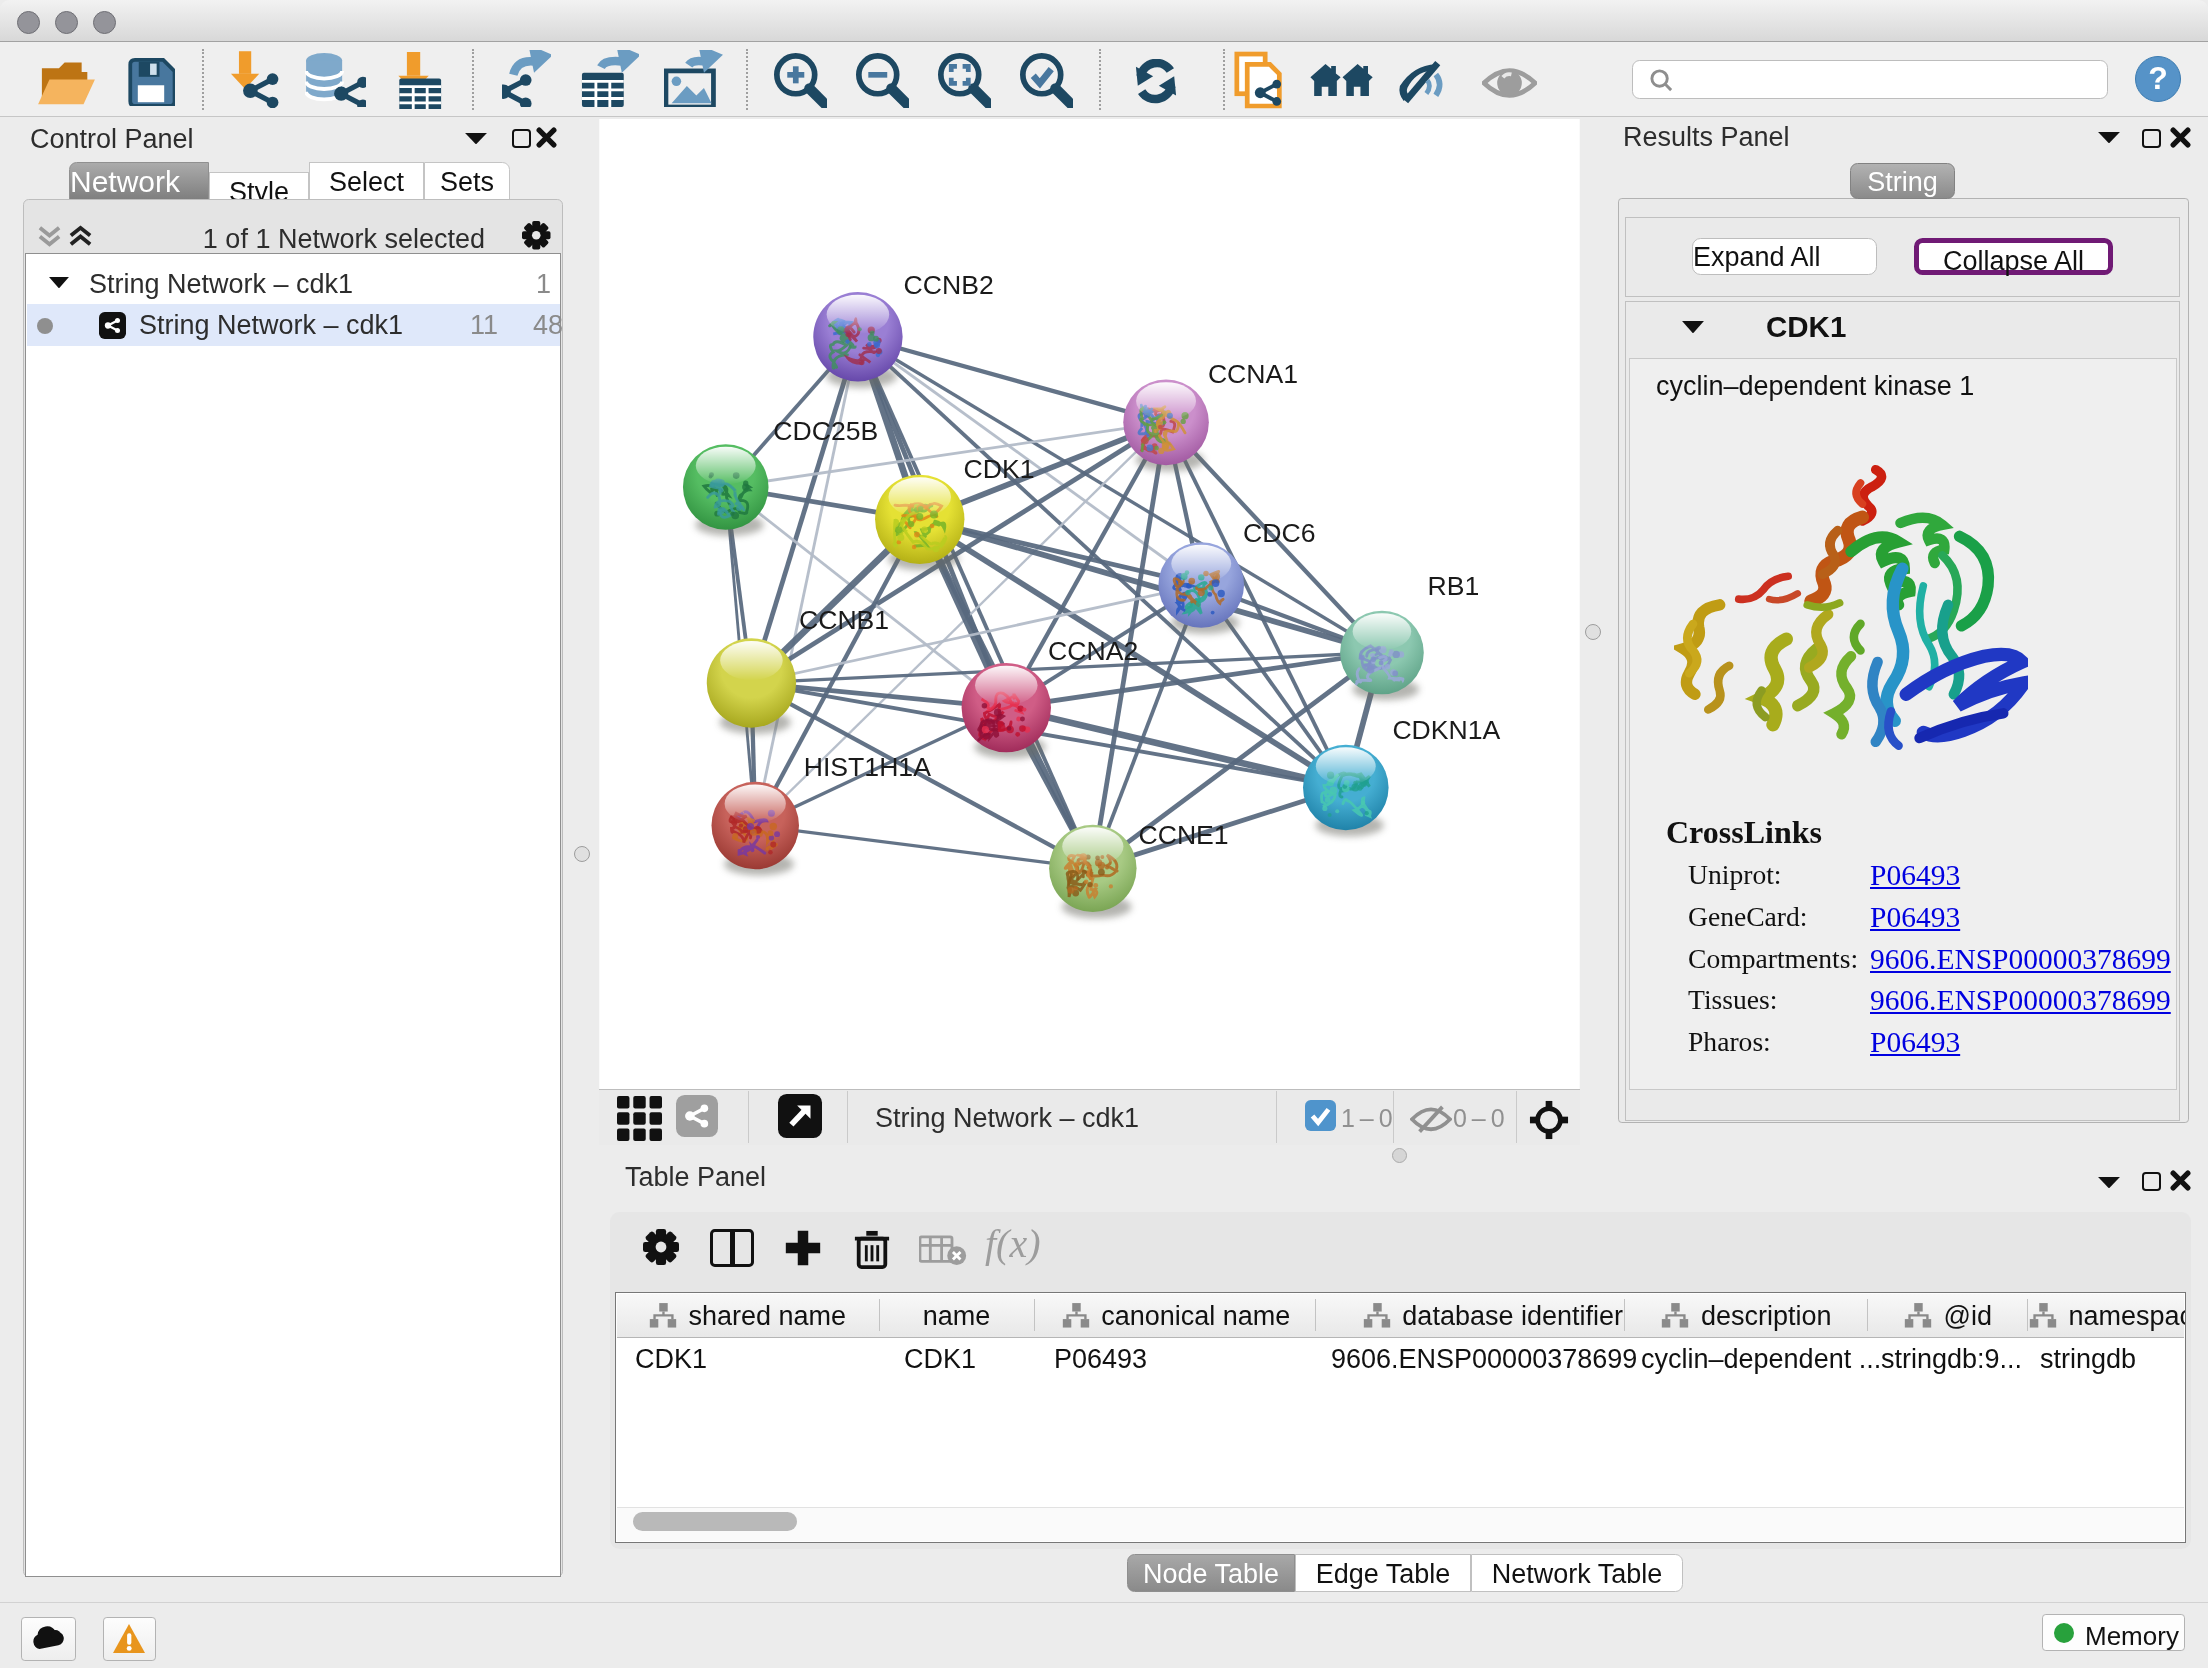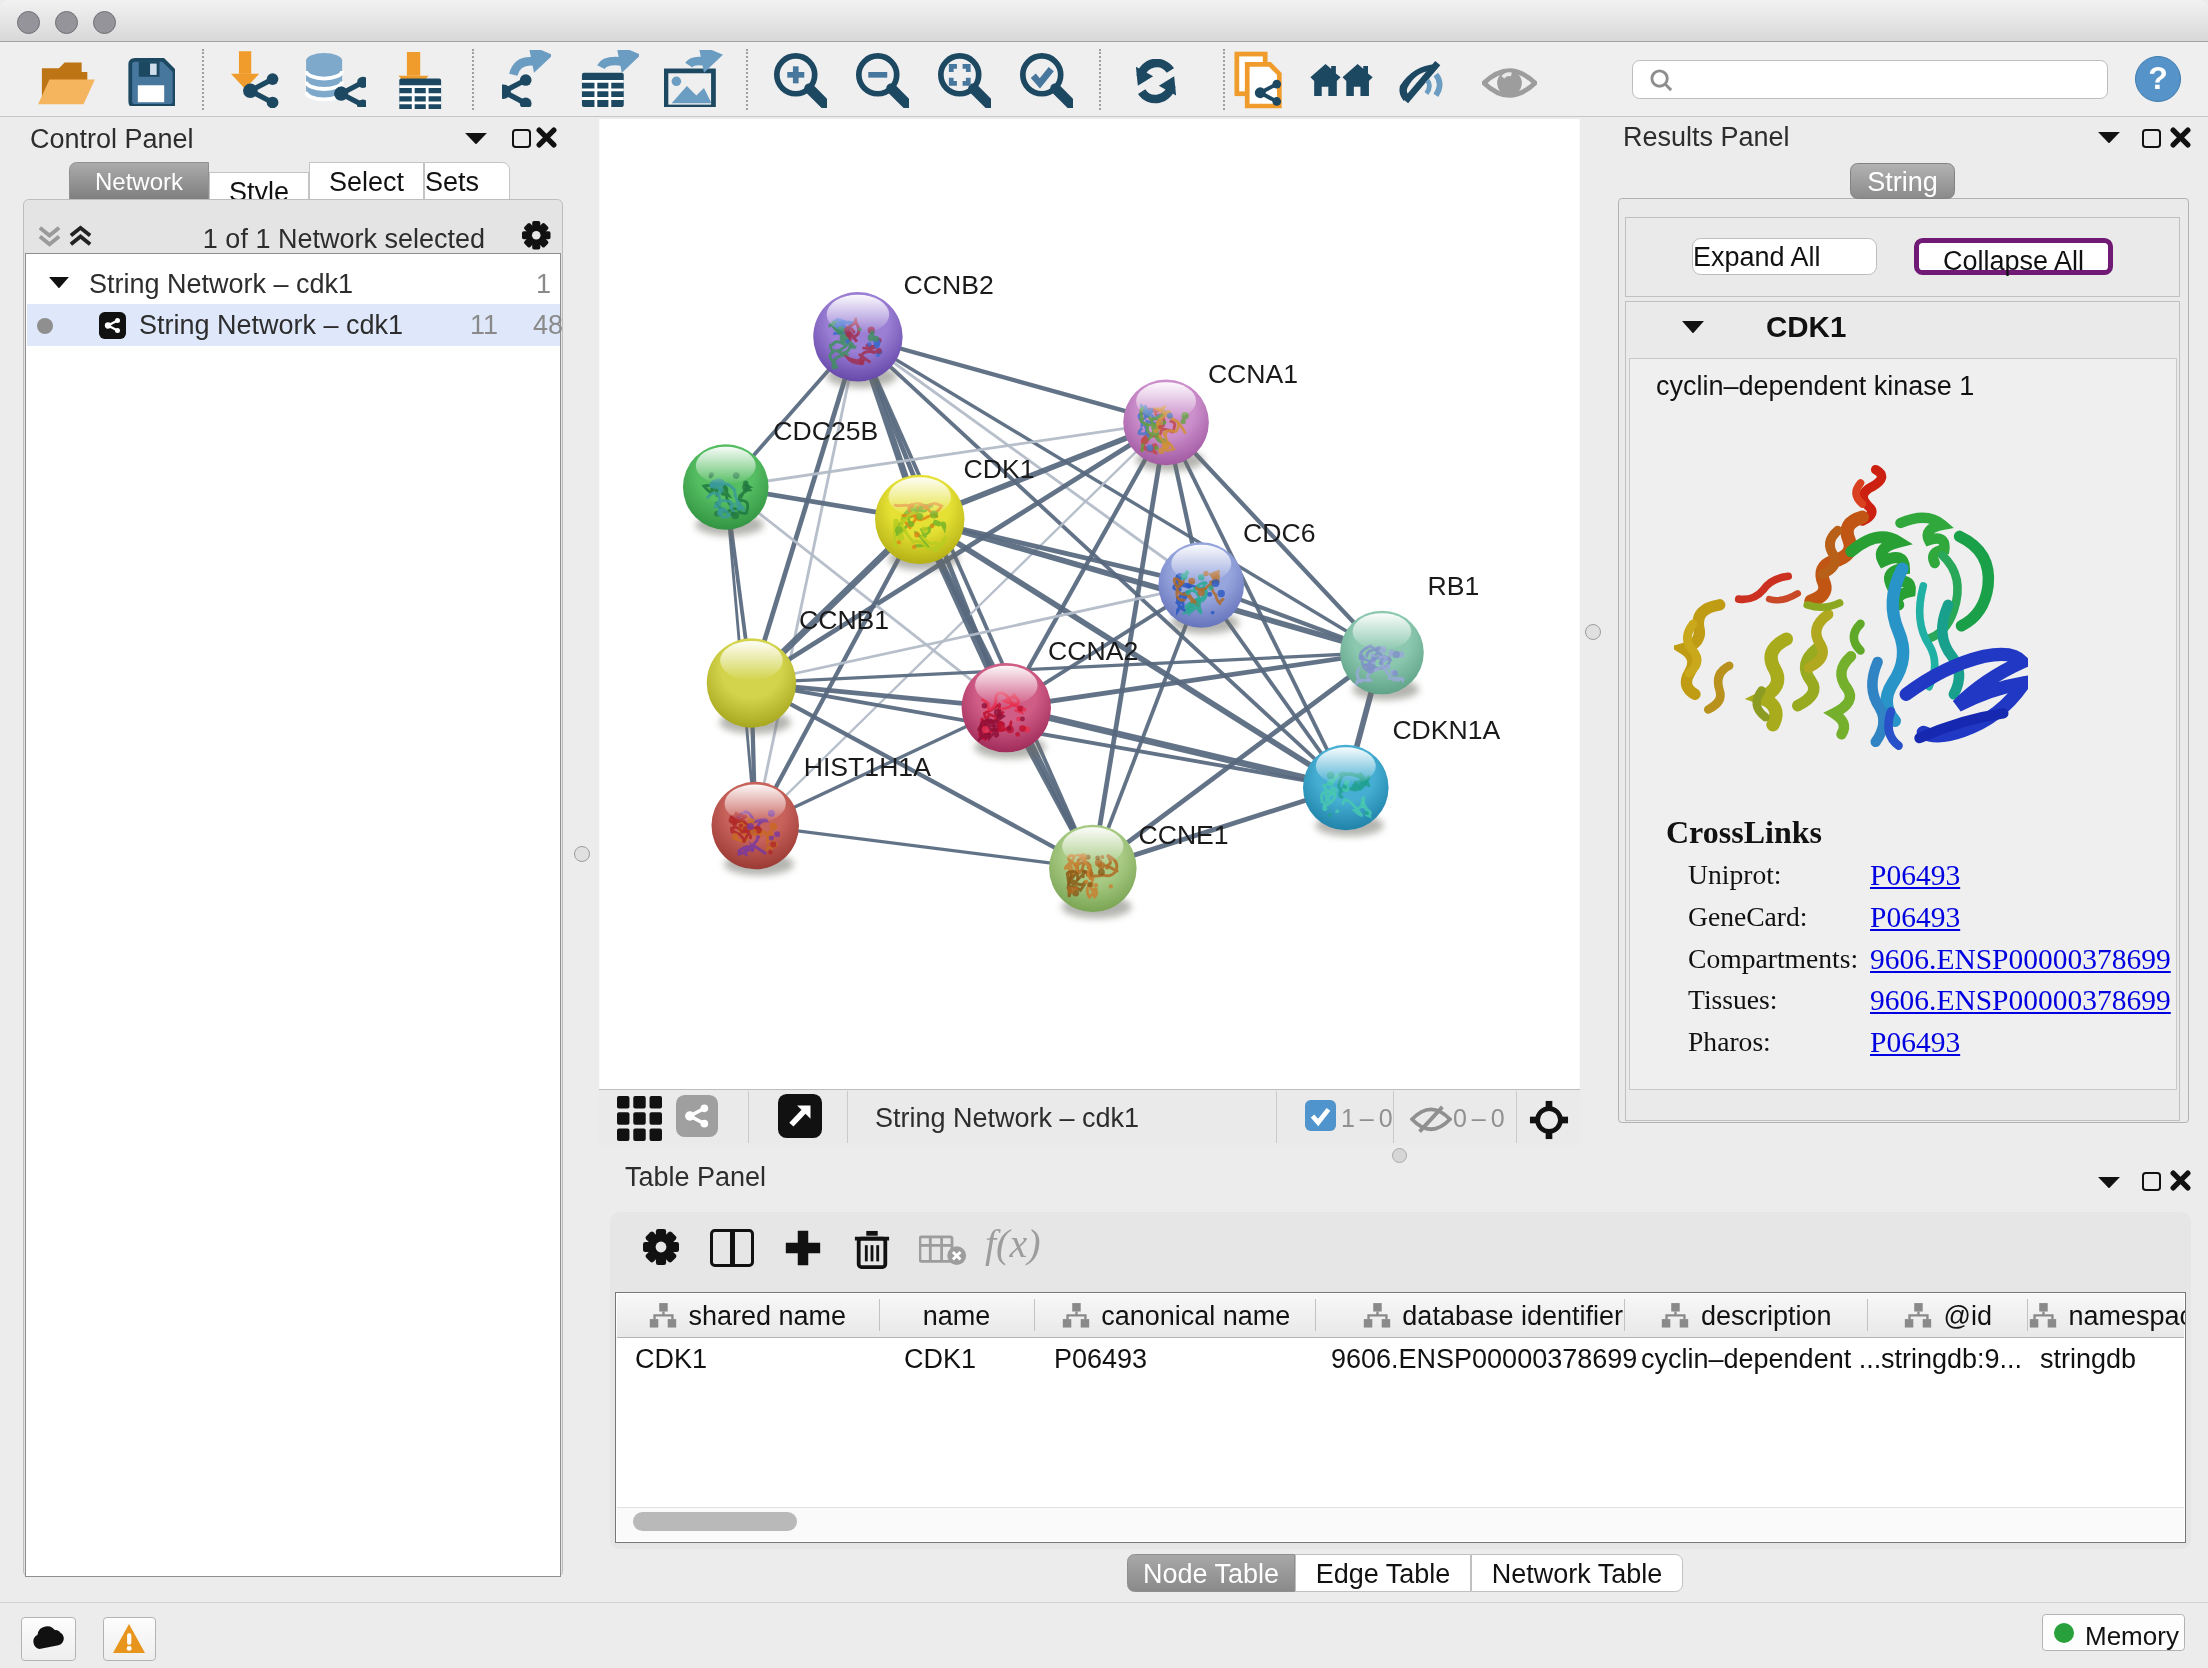--- a/index.html
+++ b/index.html
@@ -151,24 +151,24 @@
 <div class="abs" style="left:2135px;top:56px;width:46px;height:46px;border-radius:50%;background:#5693c8;border:1.9px solid #3c7bb0;color:#fff;font-size:32px;font-weight:bold;text-align:center;line-height:42px">?</div>
 
 <div class="abs tt" style="left:30px;top:124px;font-size:27px">Control Panel</div>
 <svg class="abs" style="left:465px;top:133px" width="22" height="11.4" viewBox="0 0 23 12">
     <polygon points="0,0 23,0 11.5,12" fill="#111"></polygon>
   </svg>
 <div class="abs" style="left:512px;top:129px;width:19px;height:19px;border:2.9px solid #111;border-radius:3.8px"></div>
 <svg class="abs" style="left:536px;top:127px" width="21" height="21" viewBox="0 0 20 20">
     <path d="M3 3 L17 17 M17 3 L3 17" stroke="#111" stroke-width="5" stroke-linecap="round"></path>
   </svg>
-<div class="abs" style="left:69px;top:162px;width:140px;height:38px;background:linear-gradient(#ababab,#7f7f7f);border:1px solid #909090;border-radius:7.6px 0 0 0;color:#fff;font-size:24px;text-align:center;line-height:38px">Network</div>
+<div class="abs" style="left:69px;top:162px;width:140px;height:38px;background:linear-gradient(#ababab,#7f7f7f);border:1px solid #909090;border-radius:7.6px 0 0 0;color:#fff;font-size:30px;text-align:left;line-height:38px">Network</div>
 <div class="abs" style="left:209px;top:172px;width:100px;height:38px;background:#fff;border:1px solid #c4c4c4;color:#111;font-size:27px;text-align:center;line-height:38px">Style</div>
 <div class="abs" style="left:309px;top:162px;width:115px;height:38px;background:#fff;border:1px solid #c4c4c4;color:#111;font-size:27px;text-align:center;line-height:38px">Select</div>
-<div class="abs" style="left:424px;top:162px;width:86px;height:38px;background:#fff;border:1px solid #c4c4c4;border-radius:0 7.6px 0 0;color:#111;font-size:27px;line-height:38px">Sets</div>
+<div class="abs" style="left:424px;top:162px;width:86px;height:38px;background:#fff;border:1px solid #c4c4c4;border-radius:0 7.6px 0 0;color:#111;font-size:27px;text-align:center;line-height:38px">Sets</div>
 <div class="abs" style="left:23px;top:199px;width:540px;height:1378px;background:#e4e4e4;border:1px solid #bdbdbd;border-radius:5.7px"></div>
 <svg class="abs" style="left:37px;top:224px" width="25" height="25" viewBox="0 0 26 26">
     <path d="M3 4 l10 8 l10 -8 M3 13 l10 8 l10 -8" fill="none" stroke="#9a9a9a" stroke-width="4"></path>
   </svg>
 <svg class="abs" style="left:68px;top:224px" width="25" height="25" viewBox="0 0 26 26">
     <path d="M3 12 l10 -8 l10 8 M3 21 l10 -8 l10 8" fill="none" stroke="#222" stroke-width="4"></path>
   </svg>
 <div class="abs tt" style="left:105px;top:224px;width:380px;text-align:right;font-size:27px">1 of 1 Network selected</div>
 <svg class="abs" style="left:522px;top:221px" width="28.5" height="28.5" viewBox="-12 -12 24 24">
     <circle r="8.2" fill="#111"></circle>

